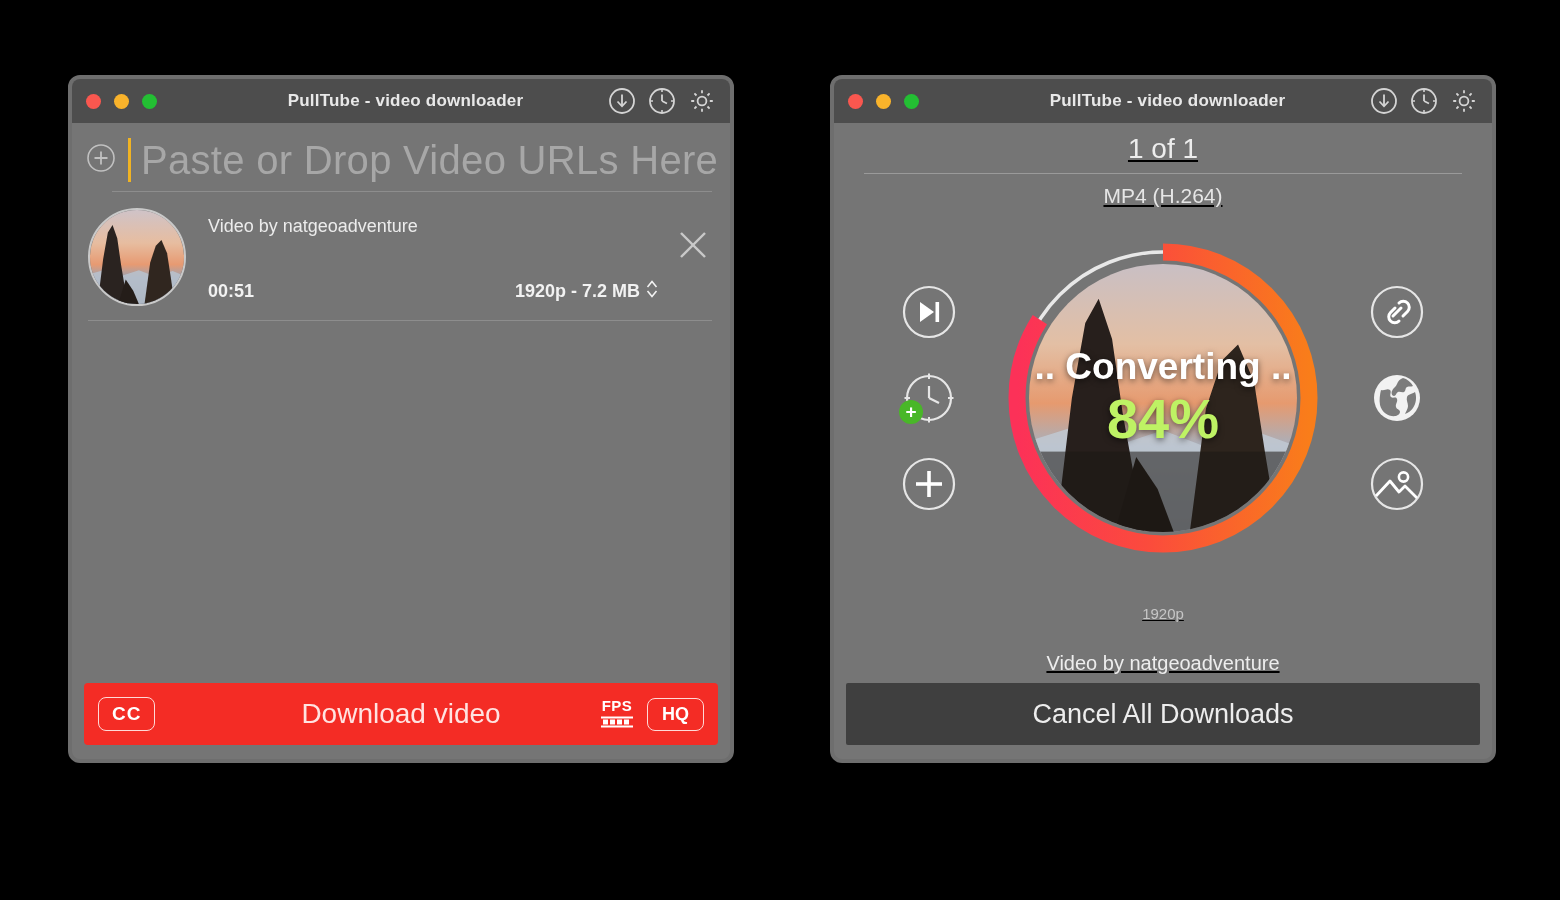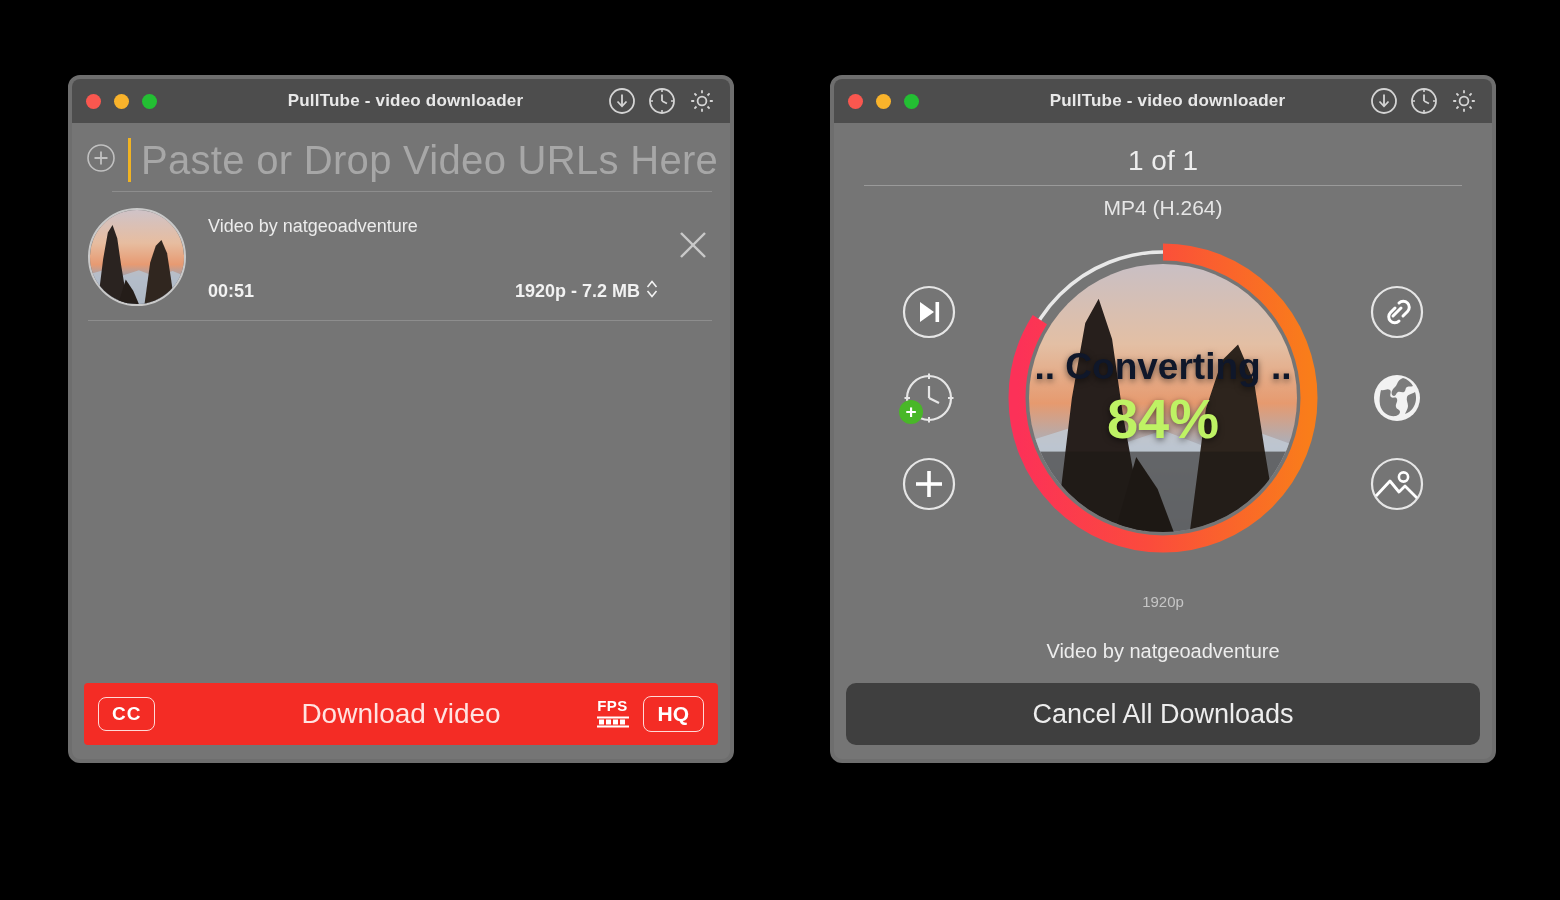--- a/index.html
+++ b/index.html
@@ -96,25 +96,25 @@
     font-size: 28px; color: #ffe3e1; font-weight: 300; pointer-events: none;
   }
   .footer-right { margin-left: auto; display: flex; align-items: center; gap: 14px; position: relative; z-index: 2; }
   .fps {
     display: flex; flex-direction: column; align-items: center; line-height: 1;
   }
   .fps .t { font-size: 15px; font-weight: bold; color: #fff; letter-spacing: .5px; }
   .fps .strip { margin-top: 2px; }
   .hq-btn {
     border: 1.6px solid #ffd9d7; border-radius: 8px;
-    padding: 5px 14px; font-size: 21px; font-weight: bold; color: #fff;
+    padding: 5px 14px; font-size: 18px; font-weight: bold; color: #fff;
   }
 
   
-  .rbody { flex: 1 1 auto; display: flex; flex-direction: column; padding: 12px 16px; }
+  .rbody { flex: 1 1 auto; display: flex; flex-direction: column; padding: 0 16px; text-decoration: underline; }
   .count { text-align: center; font-size: 28px; color: #ededed; font-weight: 300; padding-top: 10px; }
   .rhr { height: 1px; background: #9a9a9a; margin: 8px 14px 0 14px; }
   .codec { text-align: center; font-size: 21px; color: #e6e6e6; font-weight: 300; padding-top: 10px; }
 
   .center-area {
     flex: 1 1 auto; display: flex; align-items: center; justify-content: center;
     gap: 0; position: relative; margin-top: -6px;
   }
   .side-col { display: flex; flex-direction: column; gap: 30px; }
   .side-col.left  { margin-right: 46px; }
@@ -133,35 +133,35 @@
   .ring-photo {
     position: absolute; left: 26px; top: 26px; width: 268px; height: 268px;
     border-radius: 50%; overflow: hidden;
   }
   .ring-photo svg { width: 100%; height: 100%; display: block; }
   .ring-text {
     position: absolute; inset: 0; display: flex; flex-direction: column;
     align-items: center; justify-content: center; gap: 2px;
   }
   .conv {
-    font-size: 37px; font-weight: bold; color: #0f172a;
+    font-size: 37px; font-weight: bold; color: #ffffff;
     text-shadow: 0 2px 6px rgba(0,0,0,.55); white-space: nowrap;
   }
   .pct {
     font-size: 56px; font-weight: bold; color: #bef264;
     text-shadow: 0 2px 6px rgba(0,0,0,.55); line-height: 1.05;
   }
   .res-label {
     text-align: center; font-size: 15px; color: #c6c6c6; margin-top: 12px;
   }
   .by-label { text-align: center; font-size: 20px; color: #ededed; font-weight: 300; margin-top: 30px; }
 
   .rfooter { flex: 0 0 auto; padding: 8px 12px 14px 12px; }
   .cancel-bar {
-    background: #3f3f3f; border-radius: 10px; height: 62px;
+    background: #3f3f3f; border-radius: 2px; height: 62px;
     display: flex; align-items: center; justify-content: center;
     font-size: 27px; color: #ededed; font-weight: 300;
   }
 </style>
 </head>
 <body>
 
 <div class="stage">
 
   <div class="window" id="win-left">

